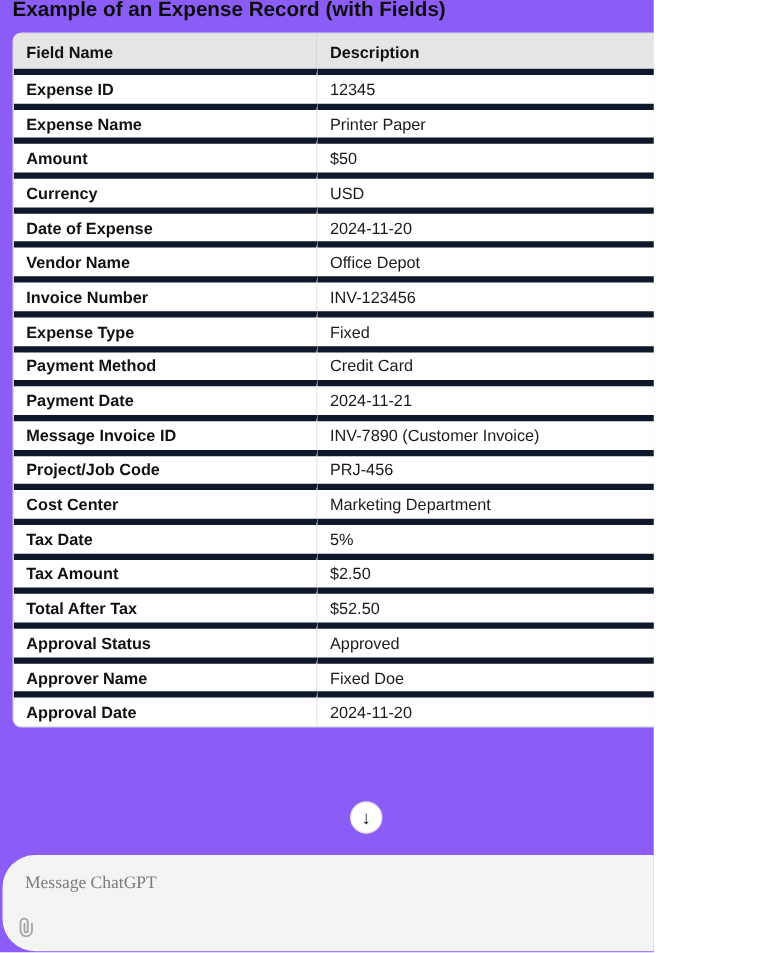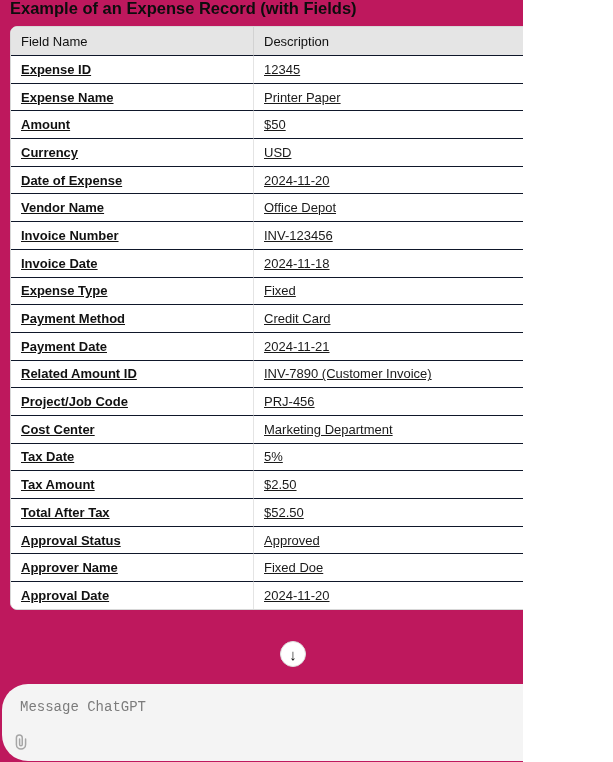--- a/index.html
+++ b/index.html
@@ -2,21 +2,21 @@
 <html><head>
 <meta charset="utf-8">
 <style>
   * { margin: 0; padding: 0; box-sizing: border-box; }
   html, body { background: #ffffff; }
   body { font-family: "Liberation Sans", sans-serif; }
   .screen {
     position: relative;
     width: 523px;
     height: 762px;
-    background: #be185d;
+    background: #8b5cf6;
     overflow: hidden;
   }
   .page-title {
     position: absolute;
     left: 10px;
     top: -2px;
     font-size: 16.5px;
     font-weight: 700;
     color: #0d0d0d;
     line-height: 20px;
@@ -37,35 +37,34 @@
     border-collapse: separate;
     border-spacing: 0;
     font-size: 13px;
     color: #1a1a1a;
     table-layout: fixed;
   }
   table.expense col.c1 { width: 243px; }
   table.expense th {
     background: #e5e5e5;
     height: 28px;
-    font-weight: 400;
+    font-weight: 700;
     text-align: left;
     padding: 0 0 0 10px;
     font-size: 13px;
     color: #111111;
   }
   table.expense th:first-child { border-right: 1px solid #d2d2d2; }
   table.expense td {
     height: 27.7px;
     padding: 0 0 0 10px;
-    border-top: 1px solid #0f172a;
+    border-top: 5px solid #0f172a;
     background: #ffffff;
     white-space: nowrap;
     overflow: hidden;
-    text-decoration: underline;
   }
   table.expense td:first-child {
     border-right: 1px solid #e4e4e4;
     font-weight: 600;
     color: #111111;
   }
   .scroll-down-btn {
     position: absolute;
     left: 280px;
     top: 641px;
@@ -93,21 +92,21 @@
     z-index: 4;
   }
   .composer-input {
     position: absolute;
     left: 18px;
     top: 15px;
     width: 560px;
     border: none;
     outline: none;
     background: transparent;
-    font-family: Liberation Mono, monospace;
+    font-family: Liberation Serif, serif;
     font-size: 14px;
     color: #0d0d0d;
   }
   .composer-input::placeholder { color: #7c7c7c; opacity: 1; }
   .attach-btn {
     position: absolute;
     left: 6px;
     top: 46px;
     width: 26px;
     height: 26px;
@@ -178,37 +177,33 @@
           </tr>
           <tr>
             <td>Vendor Name</td>
             <td>Office Depot</td>
           </tr>
           <tr>
             <td>Invoice Number</td>
             <td>INV-123456</td>
           </tr>
           <tr>
-            <td>Invoice Date</td>
-            <td>2024-11-18</td>
-          </tr>
-          <tr>
             <td>Expense Type</td>
             <td>Fixed</td>
           </tr>
           <tr>
             <td>Payment Method</td>
             <td>Credit Card</td>
           </tr>
           <tr>
             <td>Payment Date</td>
             <td>2024-11-21</td>
           </tr>
           <tr>
-            <td>Related Amount ID</td>
+            <td>Message Invoice ID</td>
             <td>INV-7890 (Customer Invoice)</td>
           </tr>
           <tr>
             <td>Project/Job Code</td>
             <td>PRJ-456</td>
           </tr>
           <tr>
             <td>Cost Center</td>
             <td>Marketing Department</td>
           </tr>

